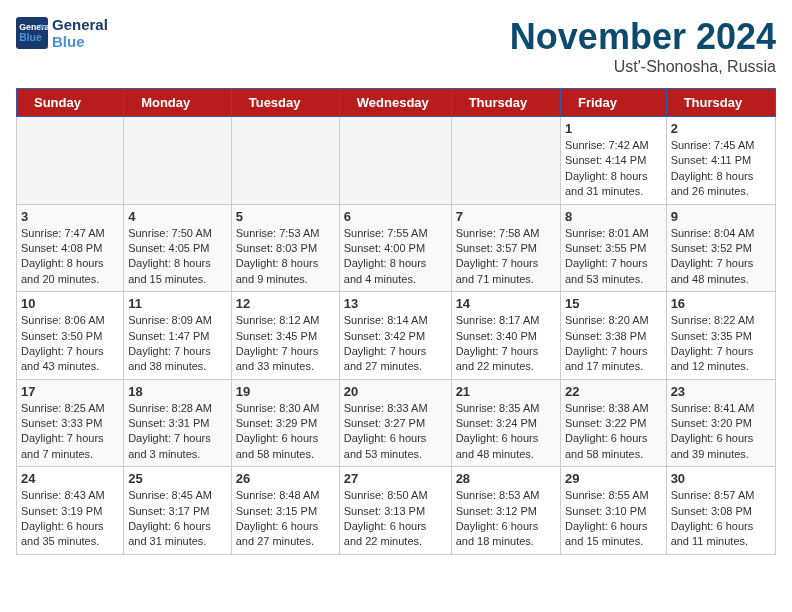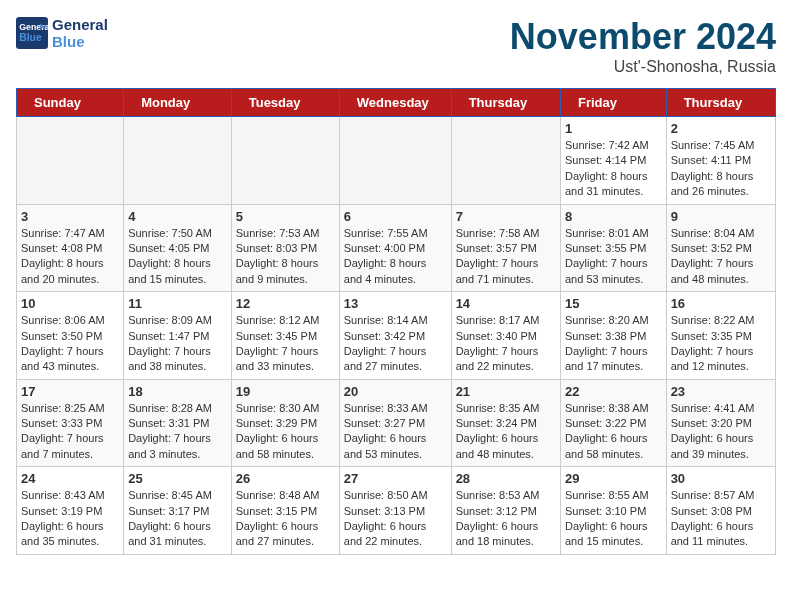--- a/index.html
+++ b/index.html
@@ -322,21 +322,21 @@
           <div class="day-info">
             <div>Sunrise: 8:38 AM</div>
             <div>Sunset: 3:22 PM</div>
             <div>Daylight: 6 hours</div>
             <div> and 58 minutes.</div>
           </div>
         </td>
         <td>
           <span class="day-number">23</span>
           <div class="day-info">
-            <div>Sunrise: 4:41 AM</div>
+            <div>Sunrise: 8:41 AM</div>
             <div>Sunset: 3:20 PM</div>
             <div>Daylight: 6 hours</div>
             <div> and 39 minutes.</div>
           </div>
         </td>
       </tr>
       <tr>
         <td>
           <span class="day-number">24</span>
           <div class="day-info">

